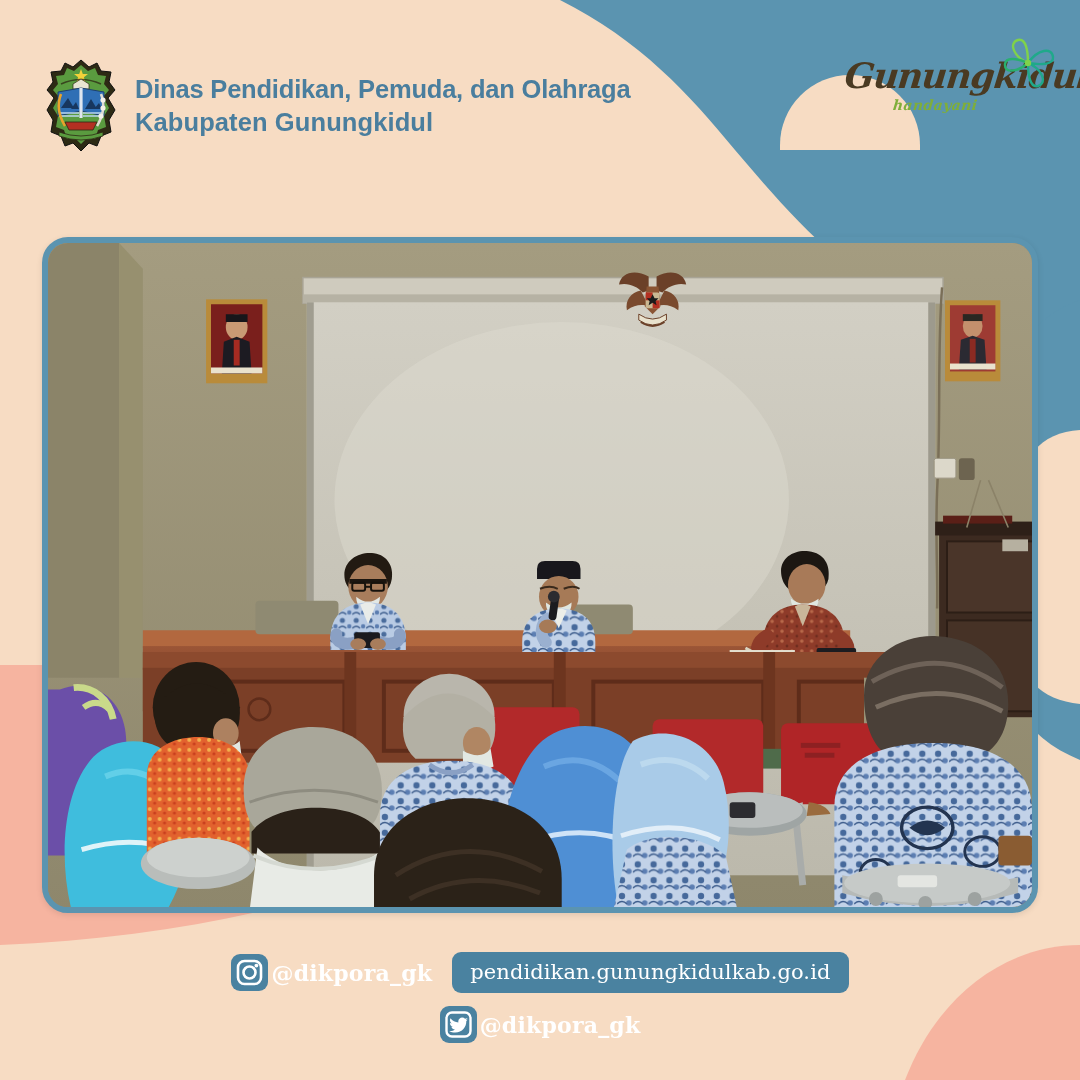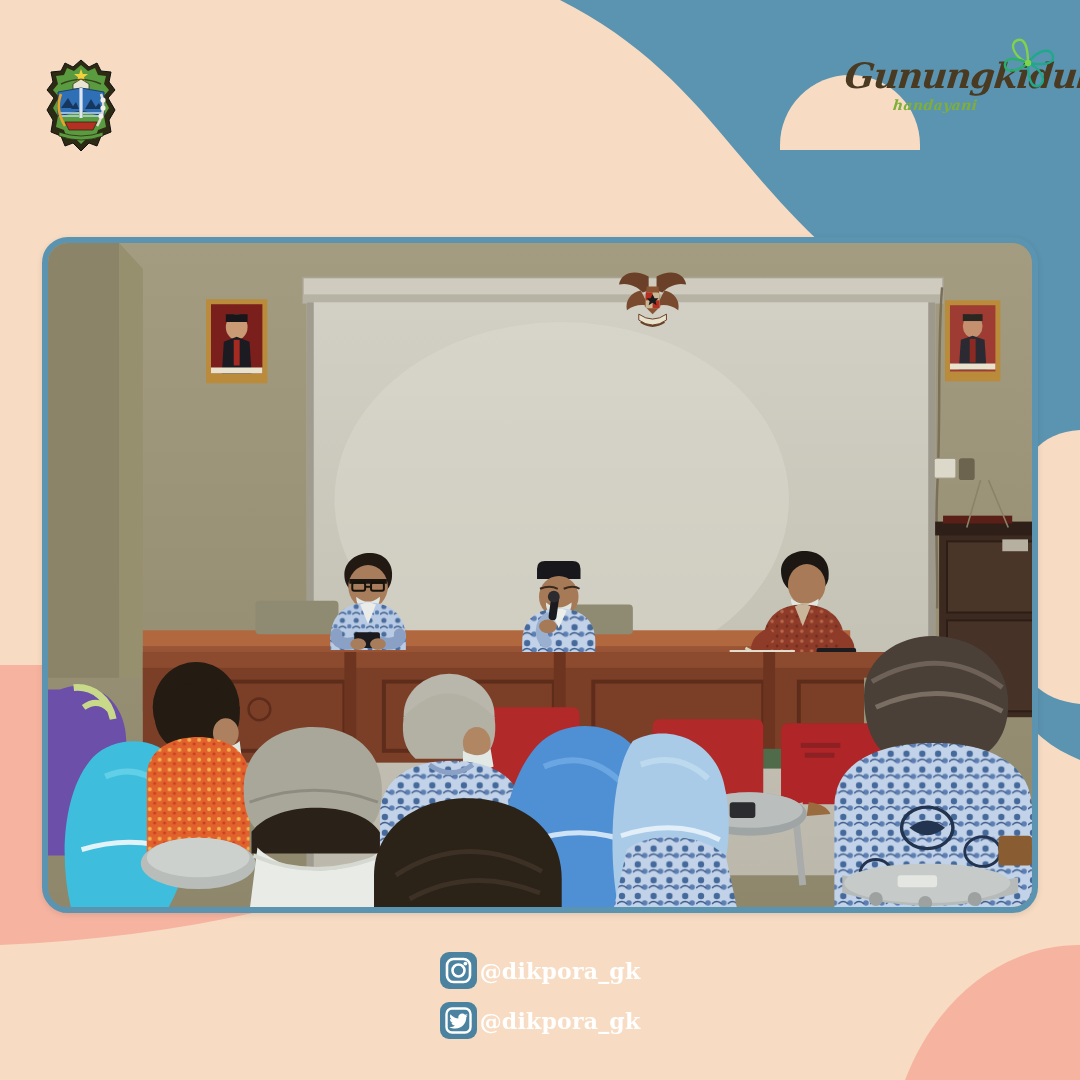--- a/index.html
+++ b/index.html
@@ -143,20 +143,24 @@
 
     <path d="M56,36 C60,46 58,58 52,68" stroke="#dedad0" stroke-width="2.6" fill="none"></path>
     <circle cx="58" cy="42" r="2.6" fill="#f3f0e7"></circle>
       <circle cx="58" cy="50" r="2.6" fill="#f3f0e7"></circle>
     <circle cx="56" cy="58" r="2.6" fill="#f3f0e7"></circle>
 
     <path d="M20,64 L52,64 L48,72 L24,72 Z" fill="#b33022" stroke="#2d2a14" stroke-width="0.8"></path>
     <path d="M14,74 Q36,82 58,74 L58,78 Q36,86 14,78 Z" fill="#5a9b3f" stroke="#2d2a14" stroke-width="0.8"></path>
   </svg>
 
+  <div class="header-text">
+    <div class="l1">Dinas Pendidikan, Pemuda, dan Olahraga</div>
+    <div class="l2">Kabupaten Gunungkidul</div>
+  </div>
 </div>
 
 <div class="gk-logo">
   <div class="gk-word">Gunungkidul</div>
   <div class="gk-sub">handayani</div>
   <svg class="gk-flourish" viewBox="0 0 60 58">
     <g fill="none" stroke-width="2.4" stroke-linecap="round">
       <path d="M30,30 C16,24 10,10 20,7 C28,5 30,18 30,30" stroke="#7fd24a"></path>
       <path d="M30,30 C40,16 54,14 55,24 C56,32 42,32 30,30" stroke="#1fa98a"></path>
       <path d="M30,30 C44,36 50,50 40,53 C32,55 30,42 30,30" stroke="#1fa98a"></path>
@@ -463,20 +467,21 @@
       <span class="sm-icon">
         <svg viewBox="0 0 37 37" width="37" height="37">
           <rect x="7" y="7" width="23" height="23" rx="6.5" fill="none" stroke="#fff" stroke-width="2.6"></rect>
           <circle cx="18.5" cy="18.5" r="6" fill="none" stroke="#fff" stroke-width="2.6"></circle>
           <circle cx="25.4" cy="11.6" r="1.9" fill="#fff"></circle>
         </svg>
       </span>
       <span class="sm-label">@dikpora_gk</span>
     </div>
 
+    <div class="url-badge">pendidikan.gunungkidulkab.go.id</div>
 
   </div>
 
   <div class="footer-row r2">
     <div class="sm-item">
       <span class="sm-icon">
         <svg viewBox="0 0 37 37" width="37" height="37">
           <rect x="6.5" y="6.5" width="24" height="24" rx="5.5" fill="none" stroke="#fff" stroke-width="2.4"></rect>
           <path d="M28,13.4 c-0.7,0.3 -1.4,0.5 -2.2,0.6 c0.8,-0.5 1.4,-1.2 1.7,-2.1 c-0.8,0.4 -1.6,0.8 -2.5,0.9 c-0.7,-0.8 -1.7,-1.2 -2.8,-1.2 c-2.1,0 -3.9,1.7 -3.9,3.9 c0,0.3 0,0.6 0.1,0.9 c-3.2,-0.2 -6,-1.7 -7.9,-4.1 c-0.3,0.6 -0.5,1.2 -0.5,1.9 c0,1.3 0.7,2.5 1.7,3.2 c-0.6,0 -1.2,-0.2 -1.8,-0.5 c0,1.9 1.3,3.4 3.1,3.8 c-0.3,0.1 -0.7,0.1 -1,0.1 c-0.2,0 -0.5,0 -0.7,-0.1 c0.5,1.5 1.9,2.7 3.6,2.7 c-1.3,1 -3,1.6 -4.8,1.6 c-0.3,0 -0.6,0 -0.9,-0.1 c1.7,1.1 3.8,1.7 6,1.7 c7.2,0 11.1,-5.9 11.1,-11.1 l0,-0.5 c0.8,-0.5 1.4,-1.2 1.9,-2 z" fill="#fff"></path>
         </svg>

